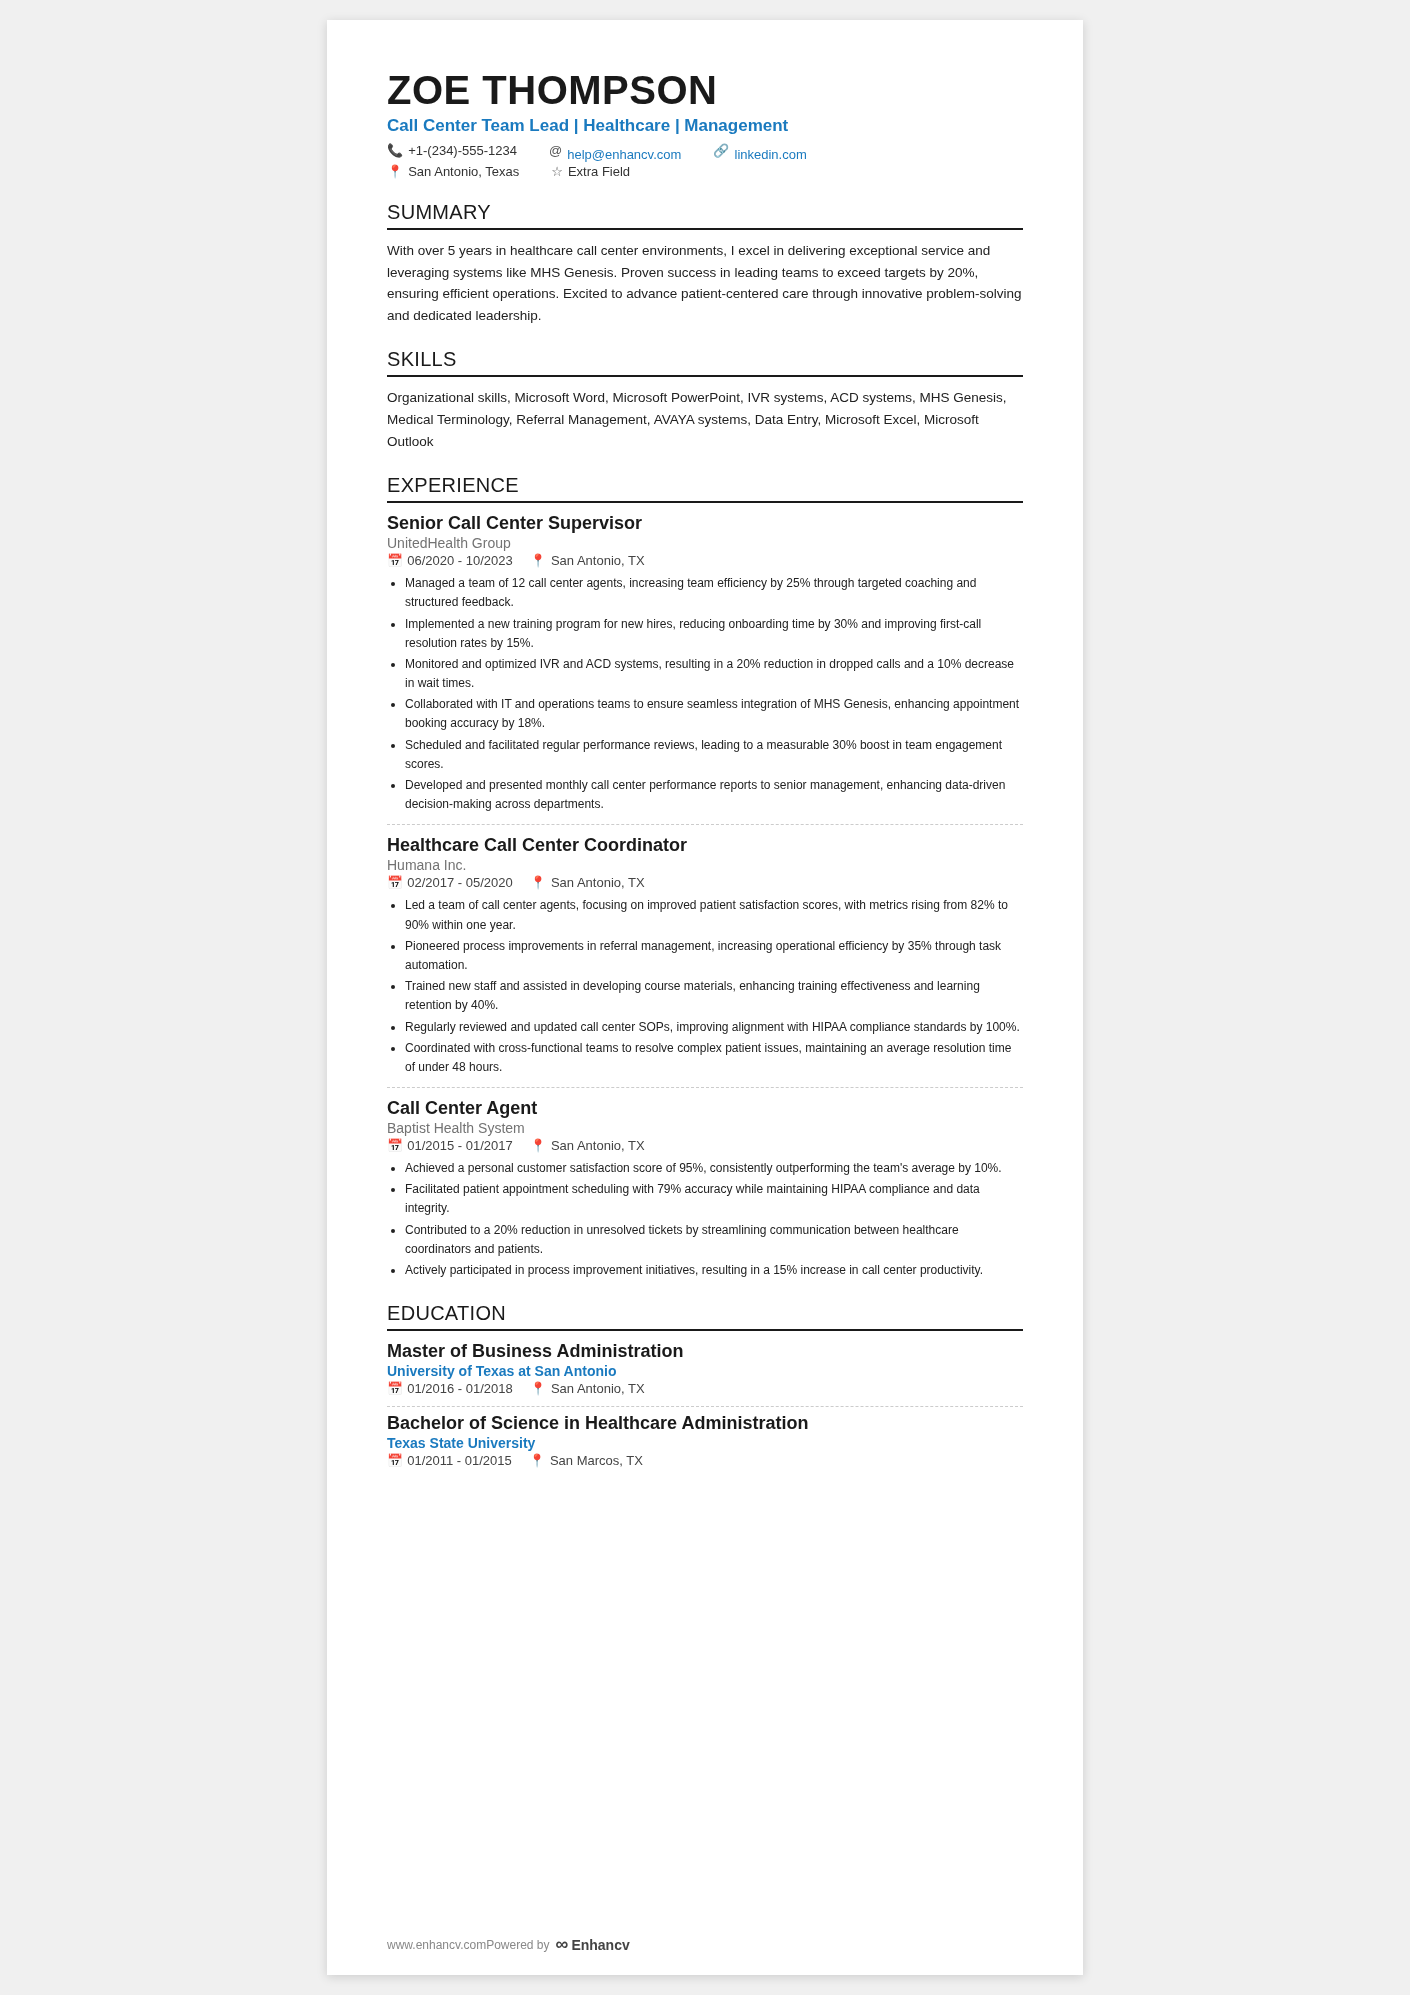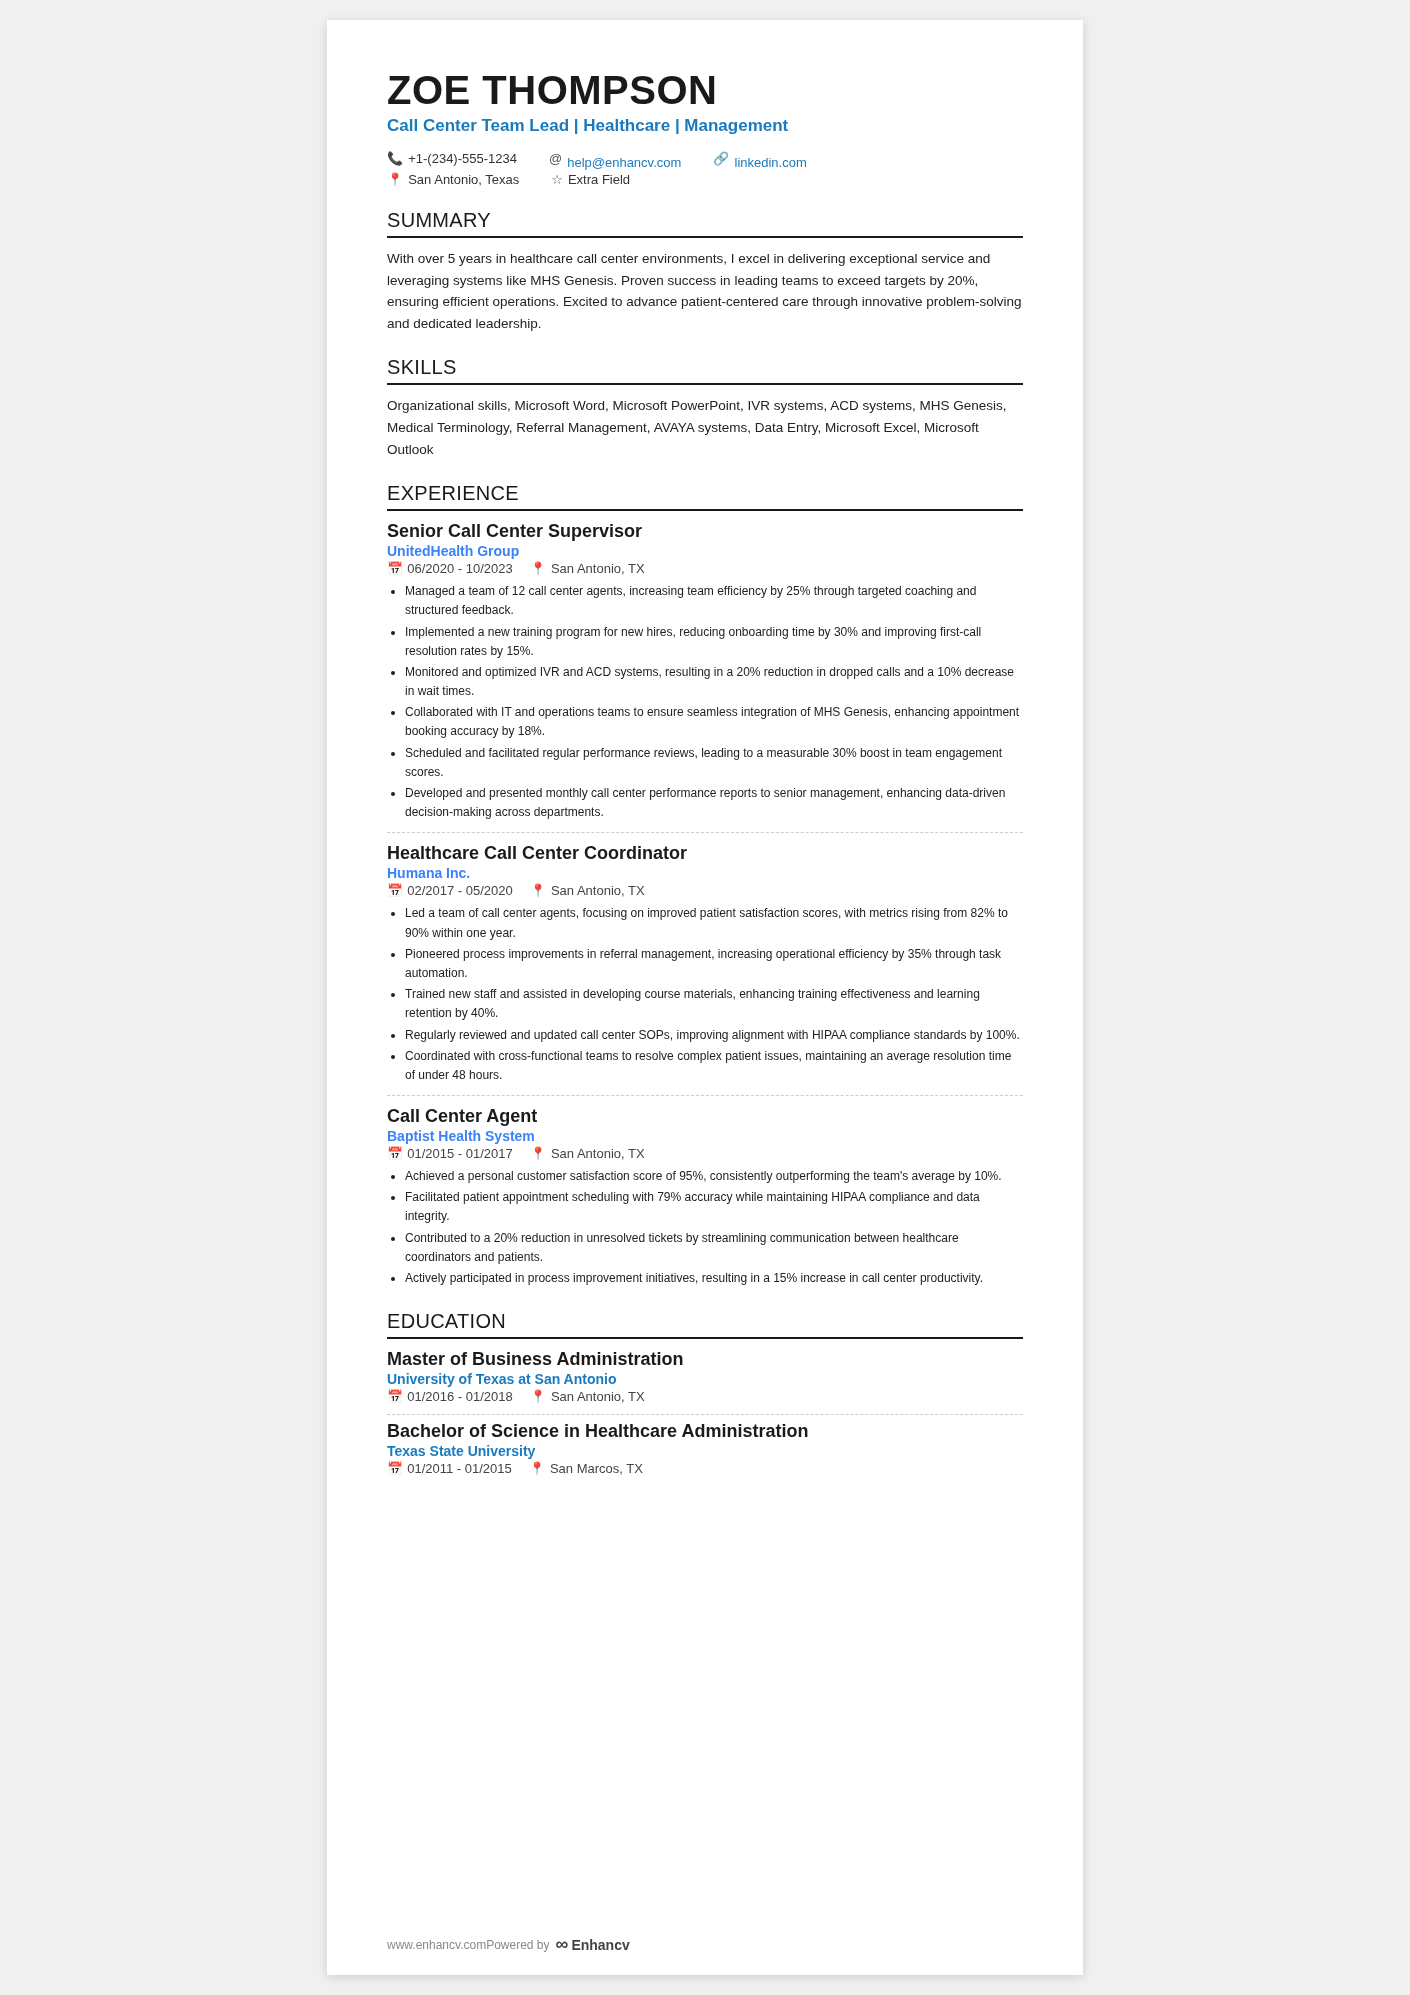--- a/index.html
+++ b/index.html
@@ -24,21 +24,21 @@
       font-weight: 900;
       color: #1a1a1a;
       line-height: 1.1;
       letter-spacing: 0.5px;
     }
     .header-title {
       font-size: 17px;
       font-weight: 700;
       color: #1a7abf;
       margin-top: 4px;
-      margin-bottom: 10px;
+      margin-bottom: 2px;
     }
     .contact-row {
       display: flex;
       flex-wrap: wrap;
       gap: 6px 32px;
       font-size: 13px;
       color: #333;
       margin-bottom: 2px;
     }
     .contact-item {
@@ -77,22 +77,22 @@
       margin-bottom: 4px;
     }
     .job-title {
       font-size: 18px;
       font-weight: 700;
       color: #1a1a1a;
       margin-top: 10px;
     }
     .job-company {
       font-size: 14px;
-      font-weight: 700;
-      color: #3b82f6;
+      font-weight: 400;
+      color: #737373;
       margin-top: 1px;
     }
     .job-meta {
       display: flex;
       align-items: center;
       gap: 18px;
       font-size: 13px;
       color: #444;
       margin-top: 2px;
       margin-bottom: 6px;

